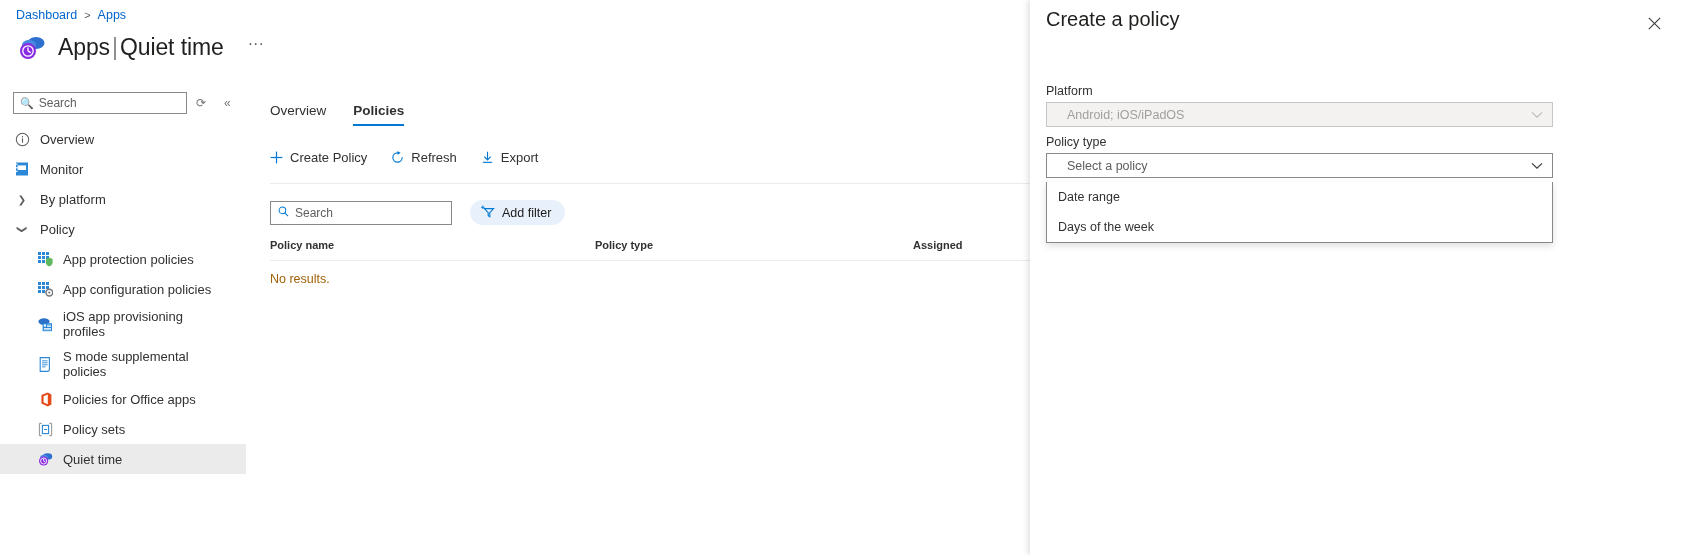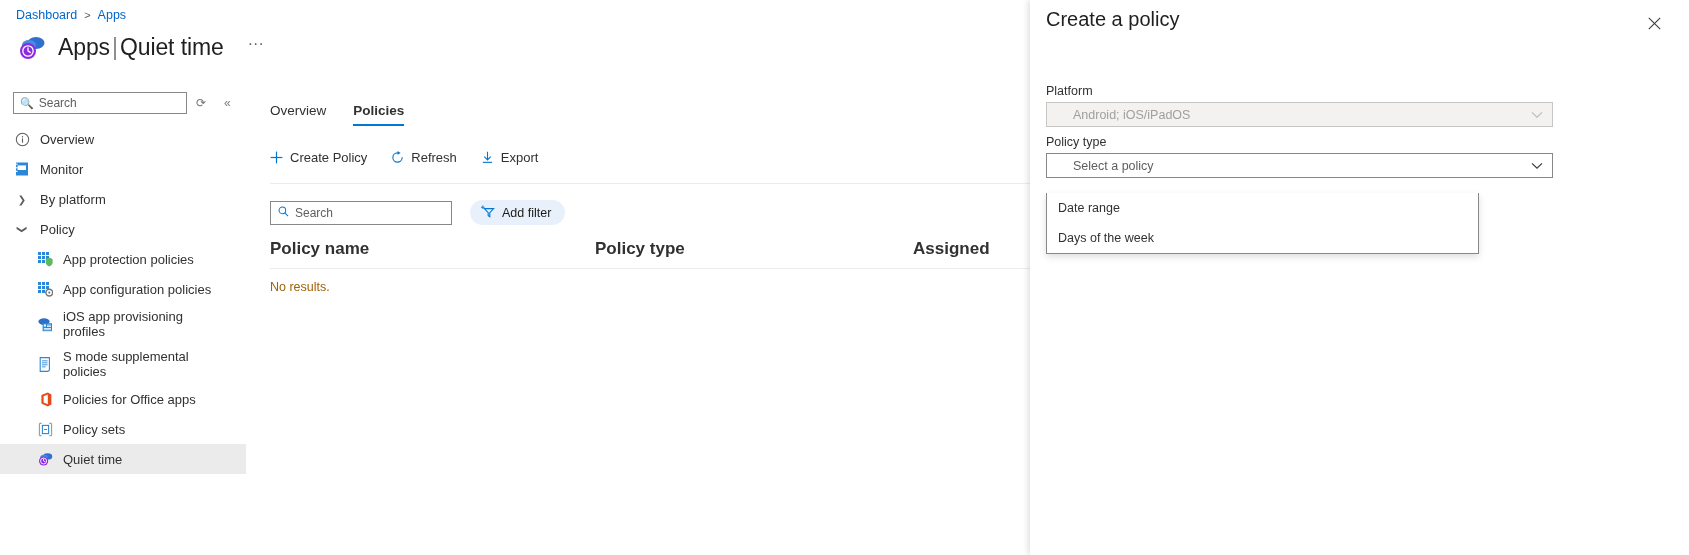--- a/index.html
+++ b/index.html
@@ -104,21 +104,21 @@
   .tbl-search .ph { font-size: 12px; color: #605e5c; }
   .add-filter {
     height: 25px; border-radius: 13px; background: #e8f1fb;
     display: flex; align-items: center; gap: 6px; padding: 0 14px 0 11px;
     font-size: 12.5px; color: #1b1a19; cursor: pointer;
   }
   .add-filter .fico { color: #0078d4; font-size: 12px; }
 
   .grid { margin-top: 14px; width: 760px; }
   .grid-head {
-    display: flex; font-size: 17px; font-weight: 600; color: #323130;
+    display: flex; font-size: 11px; font-weight: 600; color: #323130;
     padding-bottom: 9px; border-bottom: 1px solid #edebe9;
   }
   .col-name { width: 325px; }
   .col-type { width: 318px; }
   .col-assigned { width: 117px; }
   .grid-empty {
     font-size: 12.5px; color: #a16207; padding: 11px 0 0 0;
   }
 
   
@@ -136,21 +136,21 @@
     width: 22px; height: 22px; cursor: pointer;
     display: flex; align-items: center; justify-content: center;
     color: #605e5c; font-size: 15px; line-height: 1;
   }
   .field-label {
     position: absolute; font-size: 12.5px; color: #323130;
   }
   .field-box {
     position: absolute; height: 25px; border: 1px solid #8a8886;
     display: flex; align-items: center; justify-content: space-between;
-    padding: 0 9px 0 26px; font-size: 12.5px; background: #fff;
+    padding: 0 9px 0 20px; font-size: 12.5px; background: #fff;
   }
   .field-box.disabled { background: #f3f2f1; border-color: #c8c6c4; }
   .field-box.disabled .fv { color: #a19f9d; }
   .field-box .fv { color: #605e5c; }
   .field-chev { font-size: 11px; color: #605e5c; }
   .field-box.disabled .field-chev { color: #bdbbb9; }
 
   .dropdown {
     position: absolute; background: #fff;
     border: 1px solid #8a8886; border-top: none;
@@ -429,18 +429,18 @@
   <div class="field-label" style="left:16px; top:135px;">Policy type</div>
   <div class="field-box" style="left:16px; top:153px; width:507px;">
     <span class="fv">Select a policy</span>
     <span class="field-chev">
       <svg width="12" height="8" viewBox="0 0 12 8">
           <path d="M1 1.4 L6 6.2 L11 1.4" fill="none" stroke="#3b3a39" stroke-width="1.2"></path>
         </svg>
     </span>
   </div>
 
-  <div class="dropdown" style="left:16px; top:193px; width:433px;">
+  <div class="dropdown" style="left:16px; top:182px; width:507px;">
     <div class="dd-item">Date range</div>
     <div class="dd-item">Days of the week</div>
   </div>
 
 </div>
 
 </body></html>

